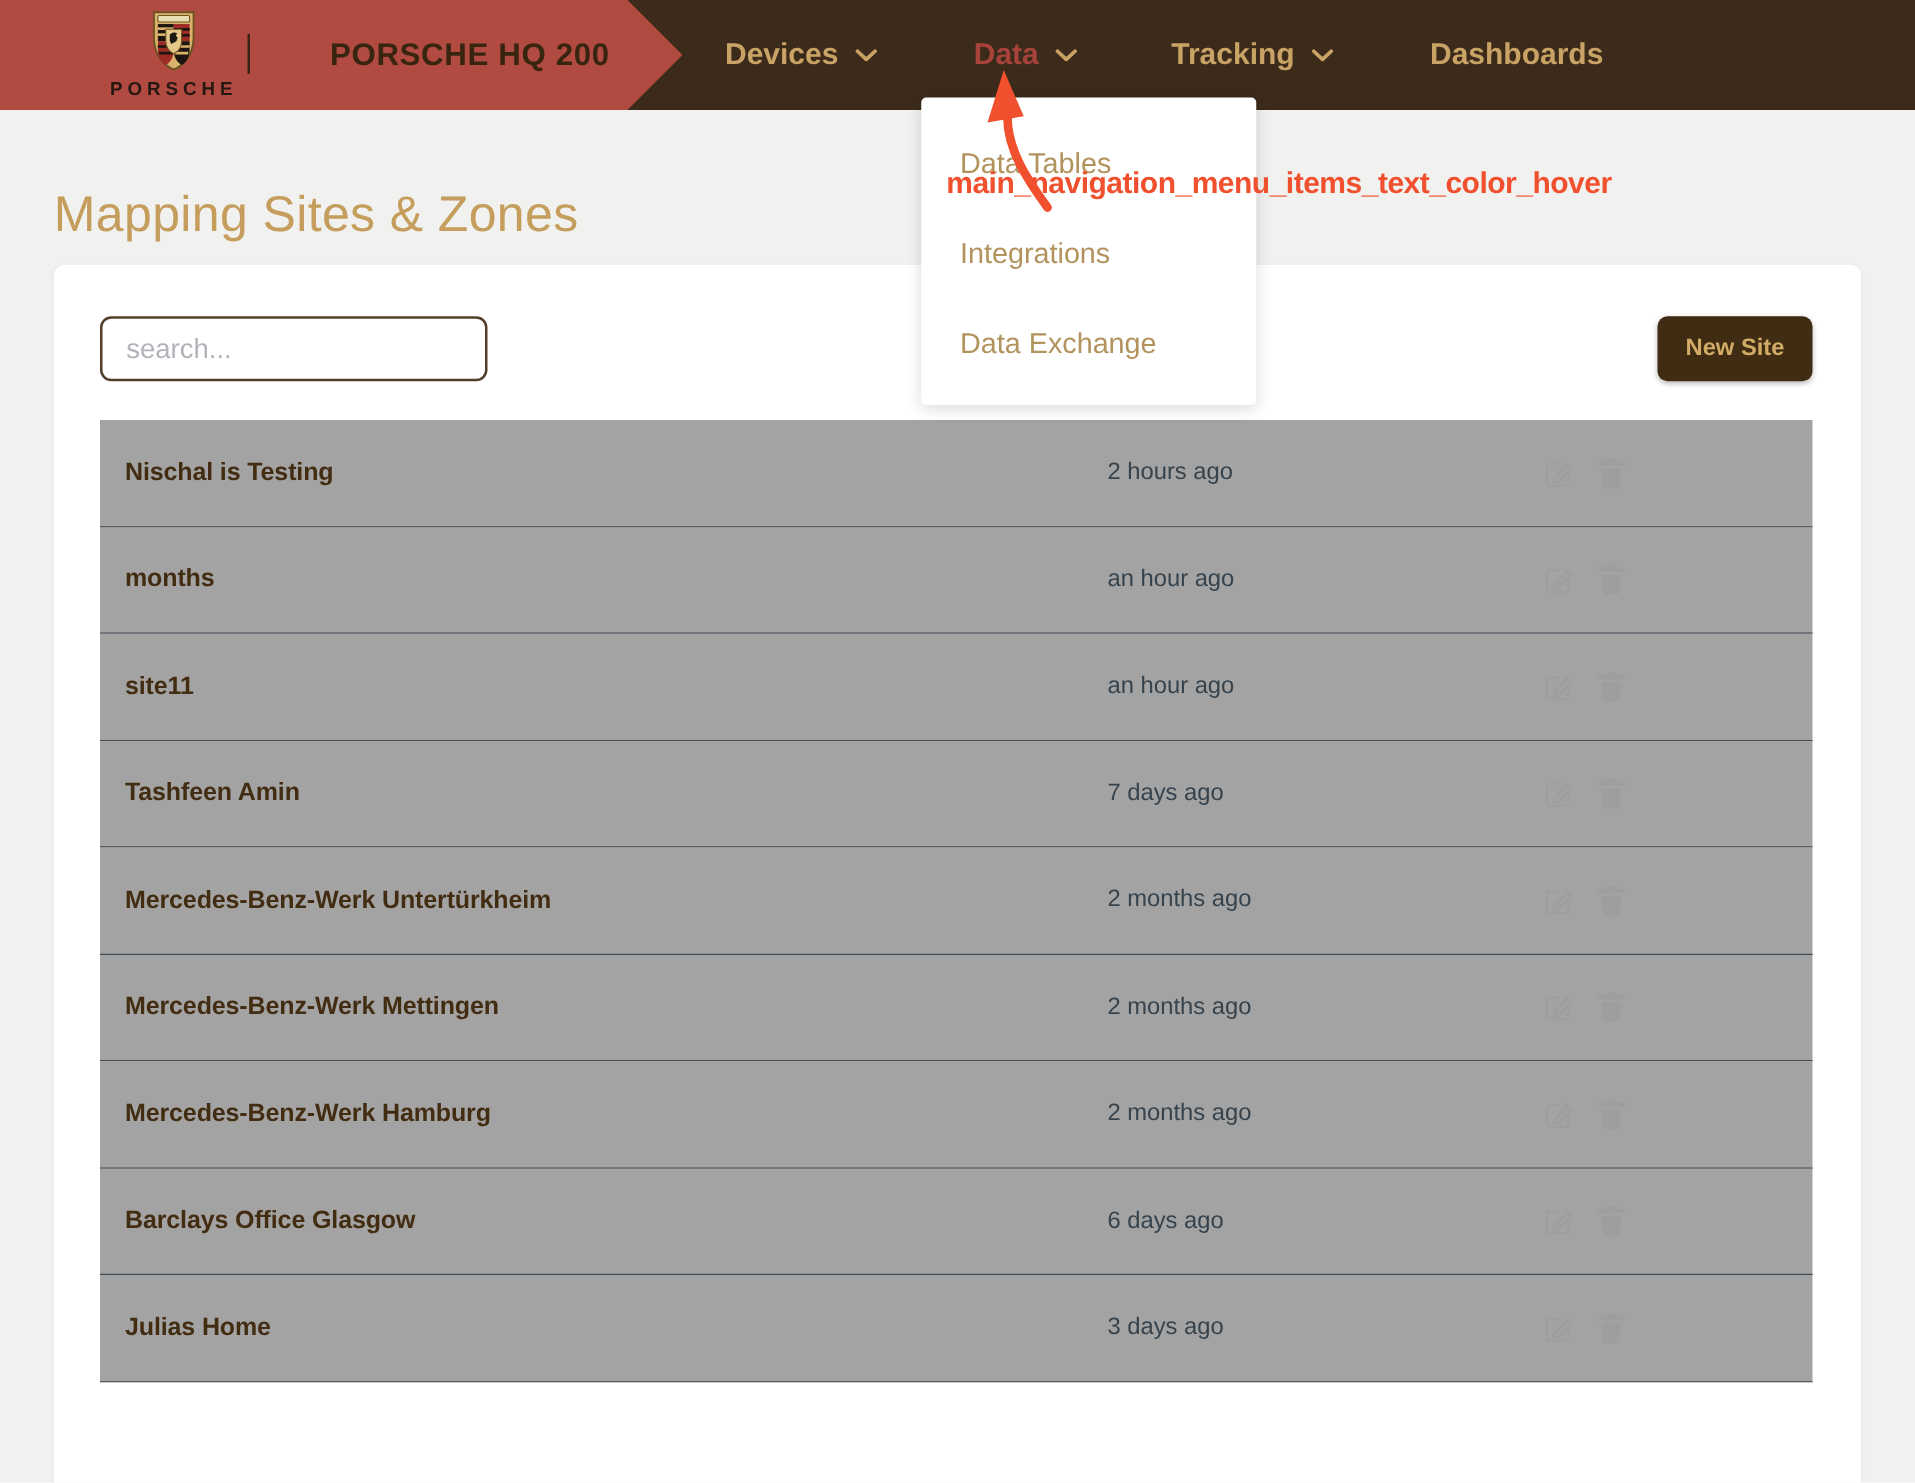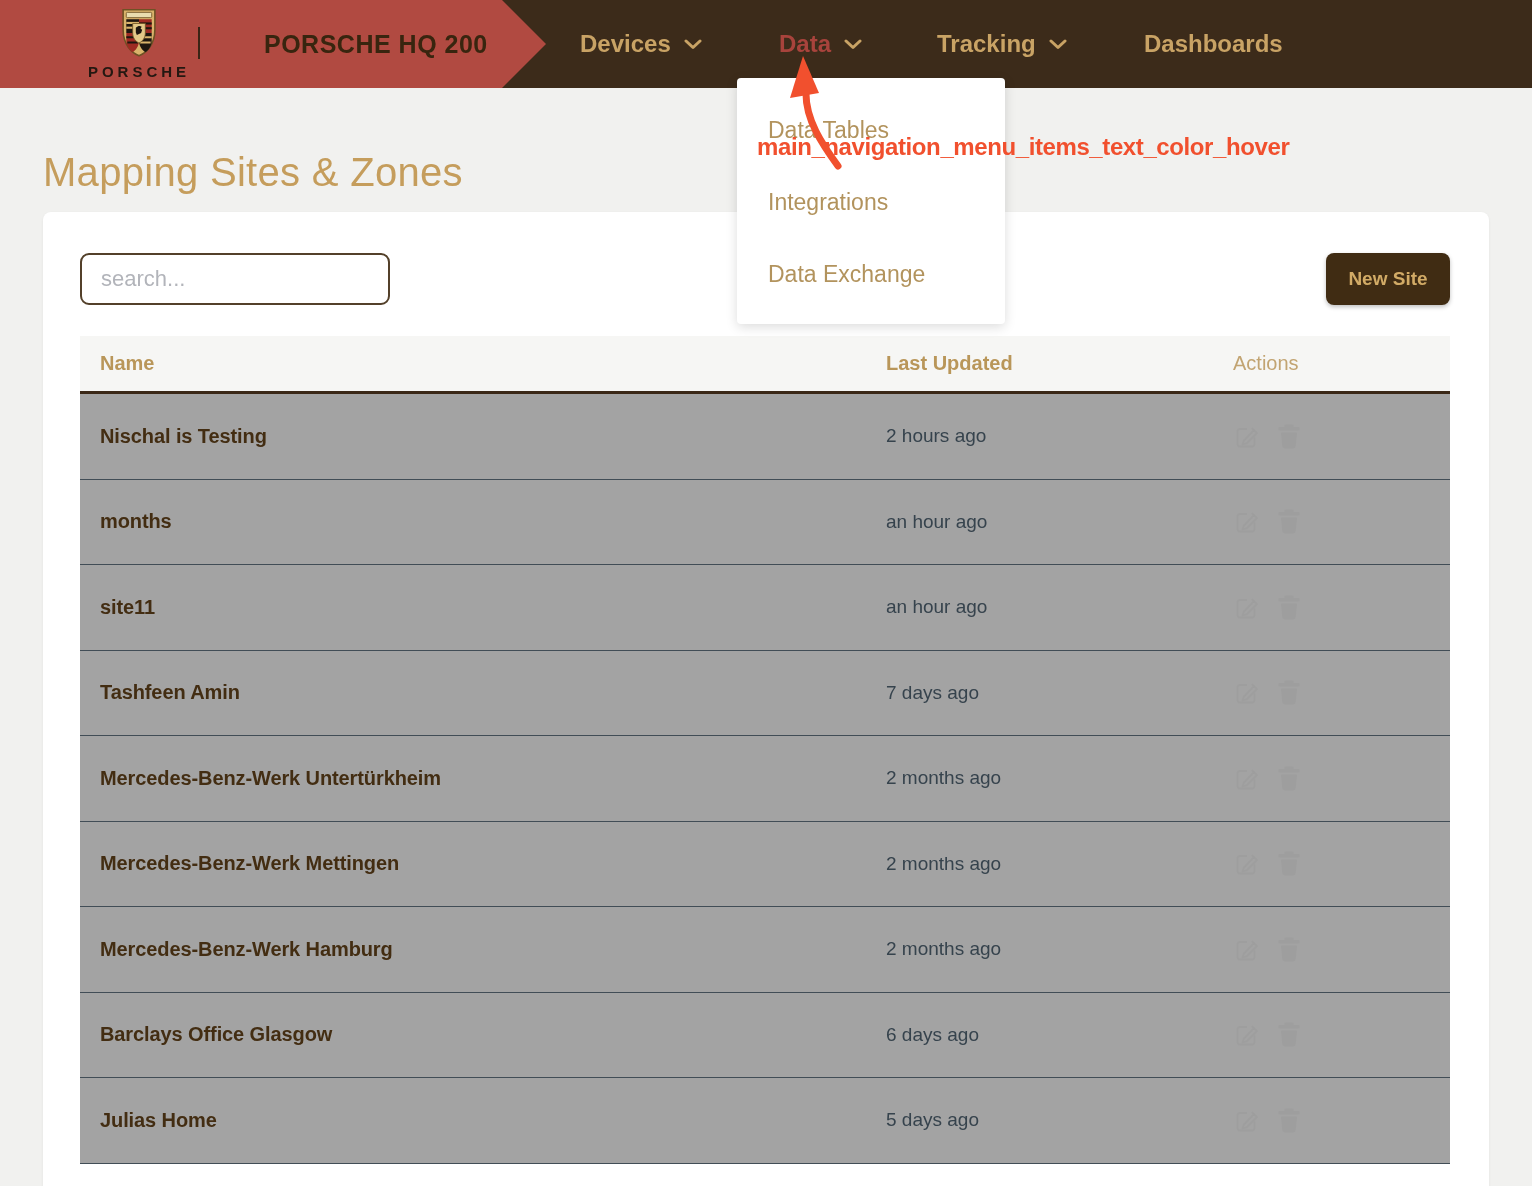--- a/index.html
+++ b/index.html
@@ -175,25 +175,20 @@
       <input type="text" placeholder="search..." style="">
       <svg class="search-icon" width="24" height="24" viewBox="0 0 24 24">
         <circle cx="10" cy="10" r="7" fill="none" stroke="#b98e4e" stroke-width="2.4"></circle>
         <line x1="15.3" y1="15.3" x2="21" y2="21" stroke="#b98e4e" stroke-width="2.4" stroke-linecap="round"></line>
       </svg>
     </div>
     <button class="new-site-btn">New Site</button>
   </div>
 
   <div class="table">
-    <div class="thead">
-      <div class="th col-name">Name</div>
-      <div class="th col-updated">Last Updated</div>
-      <div class="th actions col-actions">Actions</div>
-    </div>
 
     <div class="trow">
       <div class="cell-name col-name">Nischal is Testing</div>
       <div class="cell-updated col-updated">2 hours ago</div>
       <div class="cell-actions col-actions">
         <button class="icon-btn"><svg width="27" height="27" viewBox="0 0 27 27">
               <path d="M21.5 14.5 V21 a2.5 2.5 0 0 1-2.5 2.5 H7 A2.5 2.5 0 0 1 4.5 21 V8.5 A2.5 2.5 0 0 1 7 6 h7" fill="none" stroke="#9e9e9e" stroke-width="1.8"></path>
               <path d="M11 17.5 21 7.2 l2.9 2.9 L13.6 20.4 l-4 .9 z" fill="none" stroke="#9e9e9e" stroke-width="1.8" stroke-linejoin="round"></path>
               <path d="M18.8 5.2 l2.9 2.9" fill="none" stroke="#9e9e9e" stroke-width="1.8"></path>
             </svg></button>
@@ -319,21 +314,21 @@
         <button class="icon-btn"><svg width="22" height="25" viewBox="0 0 22 25">
               <rect x="6.5" y="0.5" width="9" height="4" rx="1.2" fill="#9e9e9e"></rect>
               <rect x="0.5" y="3" width="21" height="3.4" rx="1.2" fill="#9e9e9e"></rect>
               <path d="M3 8.5 h16 l-1.3 13.6 A2.6 2.6 0 0 1 15.1 24.5 H6.9 a2.6 2.6 0 0 1-2.6-2.4 Z" fill="#9e9e9e"></path>
             </svg></button>
       </div>
     </div>
 
     <div class="trow">
       <div class="cell-name col-name">Julias Home</div>
-      <div class="cell-updated col-updated">5 days ago</div>
+      <div class="cell-updated col-updated">3 days ago</div>
       <div class="cell-actions col-actions">
         <button class="icon-btn"><svg width="27" height="27" viewBox="0 0 27 27">
               <path d="M21.5 14.5 V21 a2.5 2.5 0 0 1-2.5 2.5 H7 A2.5 2.5 0 0 1 4.5 21 V8.5 A2.5 2.5 0 0 1 7 6 h7" fill="none" stroke="#9e9e9e" stroke-width="1.8"></path>
               <path d="M11 17.5 21 7.2 l2.9 2.9 L13.6 20.4 l-4 .9 z" fill="none" stroke="#9e9e9e" stroke-width="1.8" stroke-linejoin="round"></path>
               <path d="M18.8 5.2 l2.9 2.9" fill="none" stroke="#9e9e9e" stroke-width="1.8"></path>
             </svg></button>
         <button class="icon-btn"><svg width="22" height="25" viewBox="0 0 22 25">
               <rect x="6.5" y="0.5" width="9" height="4" rx="1.2" fill="#9e9e9e"></rect>
               <rect x="0.5" y="3" width="21" height="3.4" rx="1.2" fill="#9e9e9e"></rect>
               <path d="M3 8.5 h16 l-1.3 13.6 A2.6 2.6 0 0 1 15.1 24.5 H6.9 a2.6 2.6 0 0 1-2.6-2.4 Z" fill="#9e9e9e"></path>

